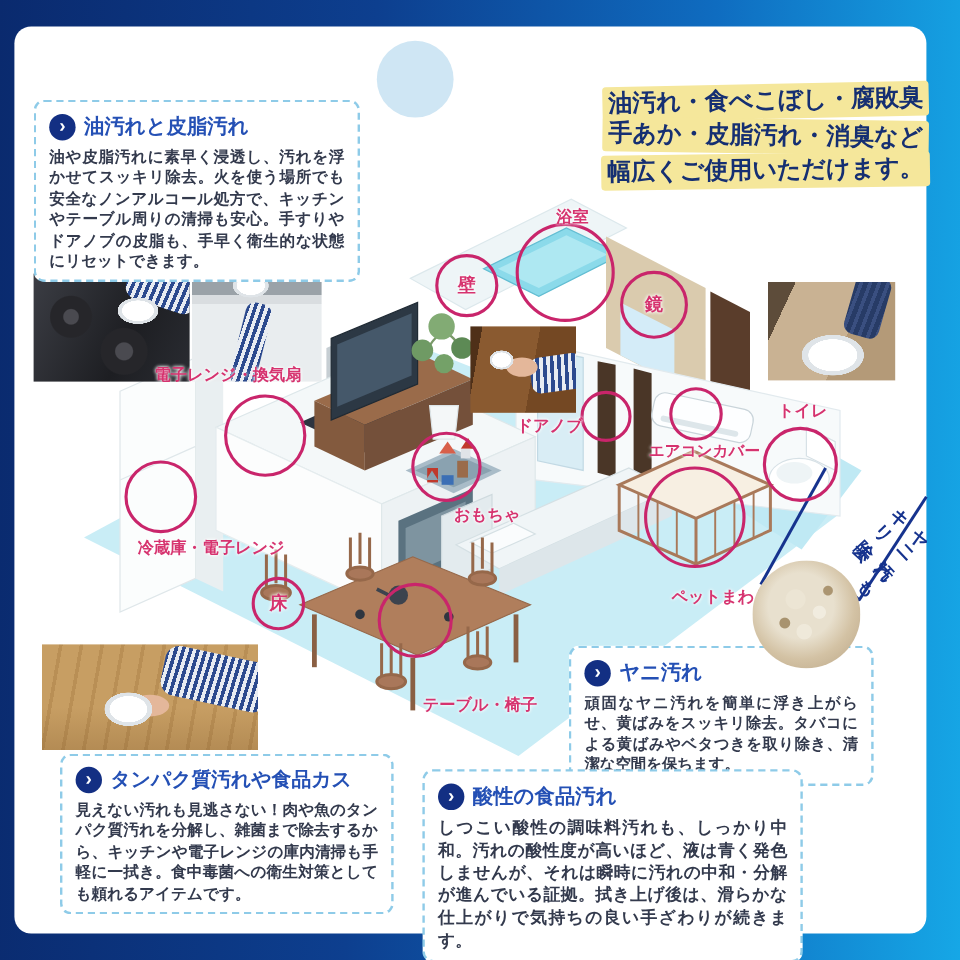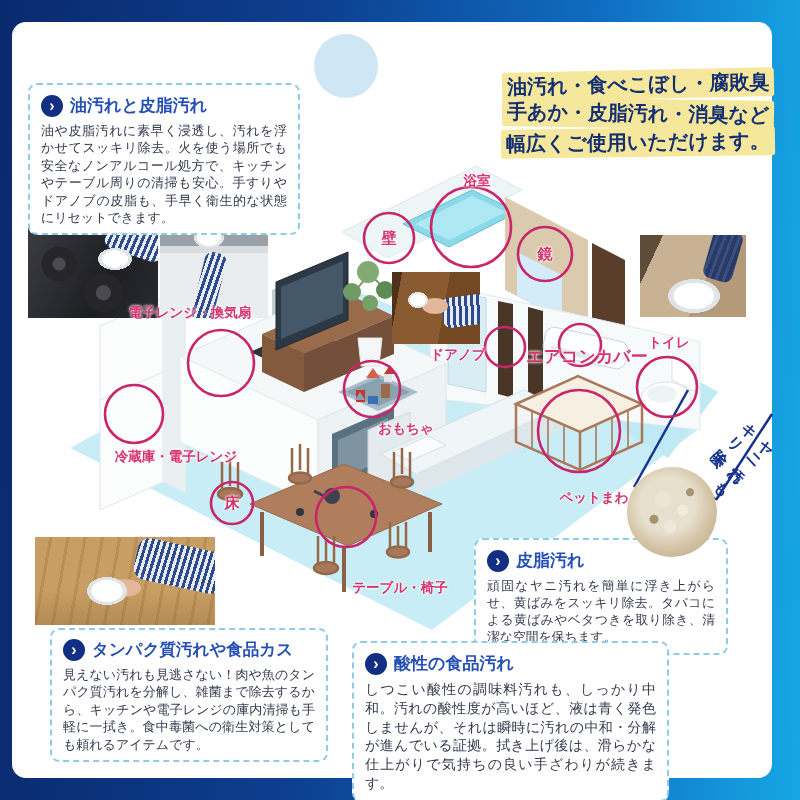--- a/index.html
+++ b/index.html
@@ -14,21 +14,21 @@
   
   .tagline{position:absolute;left:492px;top:70px;width:292px;z-index:4;text-align:center;font-weight:bold;font-size:20px;color:#152f72;line-height:1.45;}
   .tagline span{display:inline-block;background:#f5e79b;padding:0 5px;border-radius:3px;}
   .tagline .t0{transform:rotate(-1.2deg);}
   .tagline .t1{transform:rotate(0.8deg);}
   .tagline .t2{transform:rotate(-0.8deg);}
   
   .card{position:absolute;z-index:4;background:#fff;border:2px dashed #8ecbe8;border-radius:9px;padding:9px 11px 7px;box-sizing:border-box;}
   .card-title{display:flex;align-items:center;gap:7px;color:#2450b5;font-weight:bold;font-size:17px;white-space:nowrap;}
   .card-icon{flex:0 0 auto;width:22px;height:22px;border-radius:50%;background:#132f83;color:#fff;display:flex;align-items:center;justify-content:center;font-size:16px;font-weight:bold;line-height:1;}
-  .card-body{margin-top:5px;font-size:13px;line-height:1.34;color:#333a4d;text-align:justify;}
+  .card-body{margin-top:5px;font-size:13px;line-height:1.34;color:#333a4d;text-align:justify;font-weight:bold;}
   .card-oil{left:28px;top:83px;width:272px;}
   .card-yani{left:474px;top:538px;width:254px;}
   .card-yani .card-body{font-size:12.8px;}
   .card-protein{left:50px;top:628px;width:278px;}
   .card-protein .card-title{font-size:16.5px;}
   .card-acid{left:352px;top:641px;width:317px;}
   .card-acid .card-body{font-size:14px;}
   
   .rlabel{position:absolute;z-index:3;transform:translate(-50%,-50%);color:#d6336f;font-weight:bold;font-size:13.5px;white-space:nowrap;text-shadow:0 0 3px #fff,0 0 3px #fff;}
   .rlabel.big{font-size:15px;}
@@ -236,21 +236,21 @@
     <div class="card-title">
       <span class="card-icon">›</span>
       <span>油汚れと皮脂汚れ</span>
     </div>
     <div class="card-body">油や皮脂汚れに素早く浸透し、汚れを浮かせてスッキリ除去。火を使う場所でも安全なノンアルコール処方で、キッチンやテーブル周りの清掃も安心。手すりやドアノブの皮脂も、手早く衛生的な状態にリセットできます。</div>
   </div>
 
   <div class="card card-yani">
     <div class="card-title">
       <span class="card-icon">›</span>
-      <span>皮脂汚れ</span>
+      <span>ヤニ汚れ</span>
     </div>
     <div class="card-body">頑固なヤニ汚れを簡単に浮き上がらせ、黄ばみをスッキリ除去。タバコによる黄ばみやベタつきを取り除き、清潔な空間を保ちます。</div>
   </div>
 
   <div class="card card-protein">
     <div class="card-title">
       <span class="card-icon">›</span>
       <span>タンパク質汚れや食品カス</span>
     </div>
     <div class="card-body">見えない汚れも見逃さない！肉や魚のタンパク質汚れを分解し、雑菌まで除去するから、キッチンや電子レンジの庫内清掃も手軽に一拭き。食中毒菌への衛生対策としても頼れるアイテムです。</div>
@@ -261,21 +261,21 @@
       <span class="card-icon">›</span>
       <span>酸性の食品汚れ</span>
     </div>
     <div class="card-body">しつこい酸性の調味料汚れも、しっかり中和。汚れの酸性度が高いほど、液は青く発色しませんが、それは瞬時に汚れの中和・分解が進んでいる証拠。拭き上げ後は、滑らかな仕上がりで気持ちの良い手ざわりが続きます。</div>
   </div>
 
   <div class="rlabel" style="left:477px;top:181px;">浴室</div>
   <div class="rlabel big" style="left:389px;top:238px;">壁</div>
   <div class="rlabel big" style="left:545px;top:254px;">鏡</div>
   <div class="rlabel" style="left:458px;top:355px;">ドアノブ</div>
-  <div class="rlabel" style="left:587px;top:356px;font-size:17px;">エアコンカバー</div>
+  <div class="rlabel" style="left:587px;top:376px;font-size:13px;">エアコンカバー</div>
   <div class="rlabel" style="left:669px;top:343px;">トイレ</div>
   <div class="rlabel" style="left:601px;top:498px;">ペットまわり</div>
   <div class="rlabel" style="left:381px;top:429px;margin-left:25px;">おもちゃ</div>
   <div class="rlabel" style="left:400px;top:588px;">テーブル・椅子</div>
   <div class="rlabel big" style="left:232px;top:503px;">床</div>
   <div class="rlabel" style="left:161px;top:457px;padding-left:30px;">冷蔵庫・電子レンジ</div>
   <div class="rlabel" style="left:190px;top:313px;">電子レンジ・換気扇</div>
 
   <div class="callout">ヤニ汚れもスッキリ除去！</div>
 </div>

